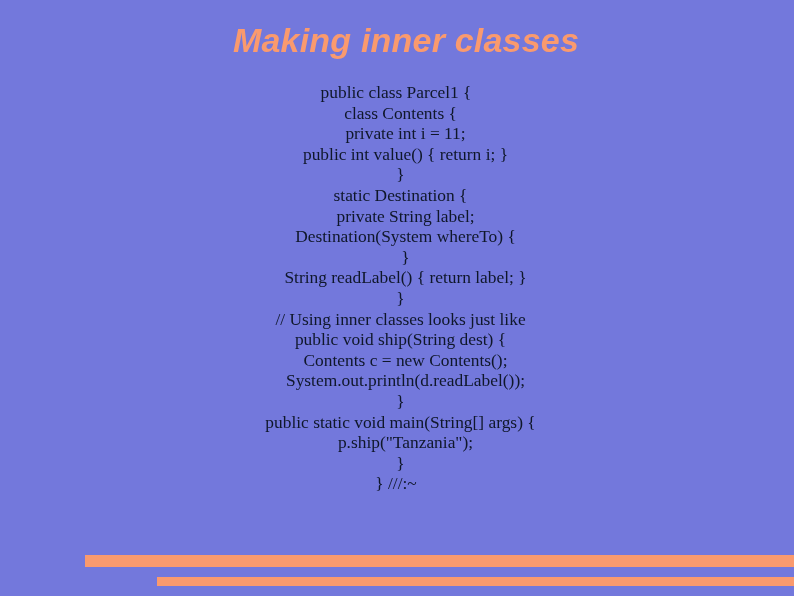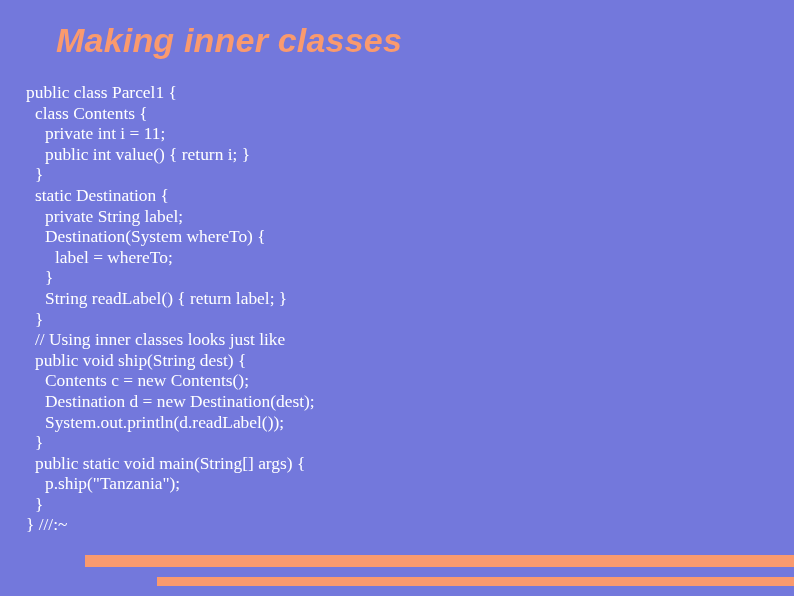--- a/index.html
+++ b/index.html
@@ -15,20 +15,21 @@
     position: relative;
   }
   #slide {
     position: absolute;
     left: 0;
     top: 0;
     width: 794px;
     height: 596px;
     background: #7378dc;
     overflow: hidden;
+    text-align: center;
   }
   #slide-title {
     position: absolute;
     left: 56px;
     top: 20px;
     width: 700px;
     font-family: "Liberation Sans", sans-serif;
     font-style: italic;
     font-weight: bold;
     font-size: 34px;
@@ -40,21 +41,21 @@
   #code-block {
     position: absolute;
     left: 26px;
     top: 82px;
     width: 740px;
   }
   .code-line {
     font-family: "Liberation Serif", serif;
     font-size: 17.4px;
     line-height: 20.6px;
-    color: #ffffff;
+    color: #0f172a;
     white-space: pre;
     letter-spacing: 0px;
   }
   .ind-0 { padding-left: 0px; }
   .ind-1 { padding-left: 9px; }
   .ind-2 { padding-left: 19px; }
   .ind-3 { padding-left: 29px; }
   #bar-top {
     position: absolute;
     left: 85px;
@@ -81,28 +82,26 @@
 
   <div id="code-block">
       <div class="code-line ind-0">public class Parcel1 {</div>
       <div class="code-line ind-1">class Contents {</div>
       <div class="code-line ind-2">private int i = 11;</div>
       <div class="code-line ind-2">public int value() { return i; }</div>
       <div class="code-line ind-1">}</div>
       <div class="code-line ind-1">static Destination {</div>
       <div class="code-line ind-2">private String label;</div>
       <div class="code-line ind-2">Destination(System whereTo) {</div>
-      <div class="code-line ind-3">label = whereTo;</div>
       <div class="code-line ind-2">}</div>
       <div class="code-line ind-2">String readLabel() { return label; }</div>
       <div class="code-line ind-1">}</div>
       <div class="code-line ind-1">// Using inner classes looks just like</div>
       <div class="code-line ind-1">public void ship(String dest) {</div>
       <div class="code-line ind-2">Contents c = new Contents();</div>
-      <div class="code-line ind-2">Destination d = new Destination(dest);</div>
       <div class="code-line ind-2">System.out.println(d.readLabel());</div>
       <div class="code-line ind-1">}</div>
       <div class="code-line ind-1">public static void main(String[] args) {</div>
       <div class="code-line ind-2">p.ship("Tanzania");</div>
       <div class="code-line ind-1">}</div>
       <div class="code-line ind-0">} ///:~</div>
     </div>
 
   <div id="bar-top"></div>
   <div id="bar-bottom"></div>

